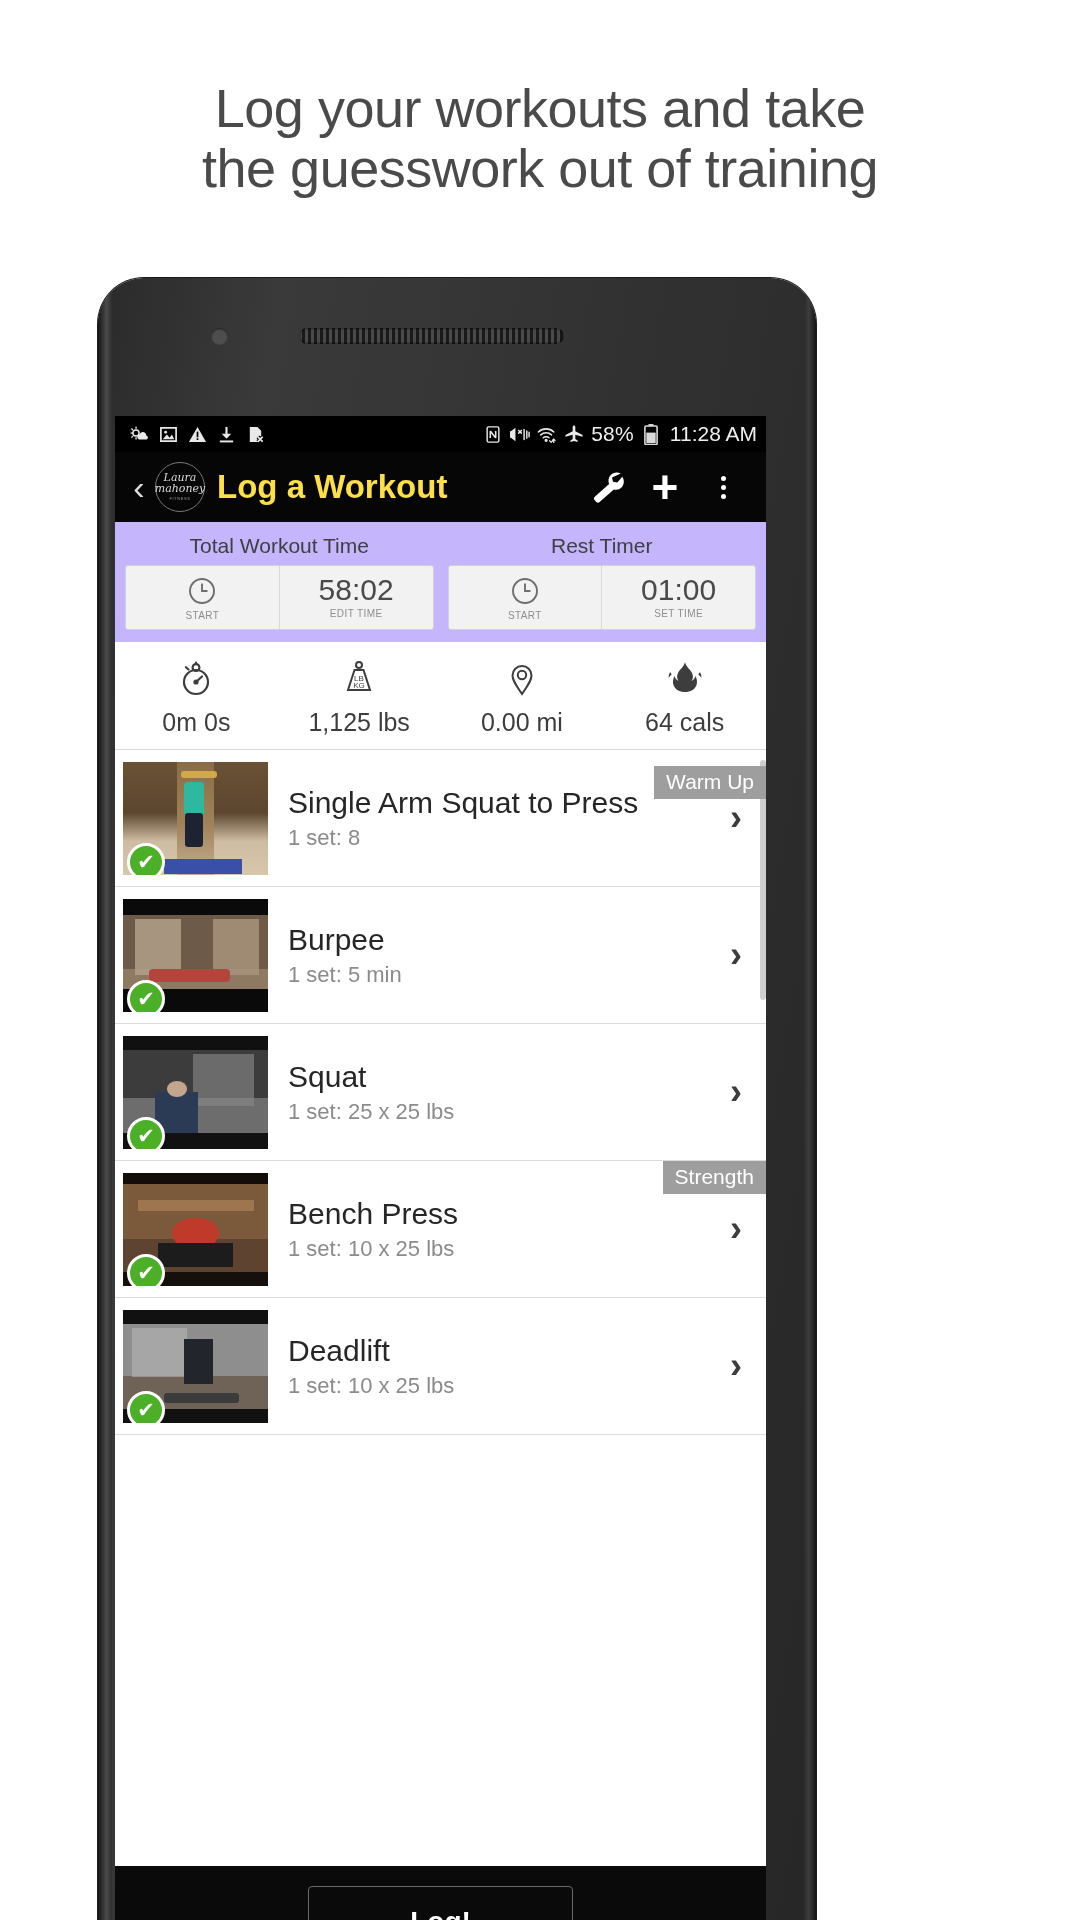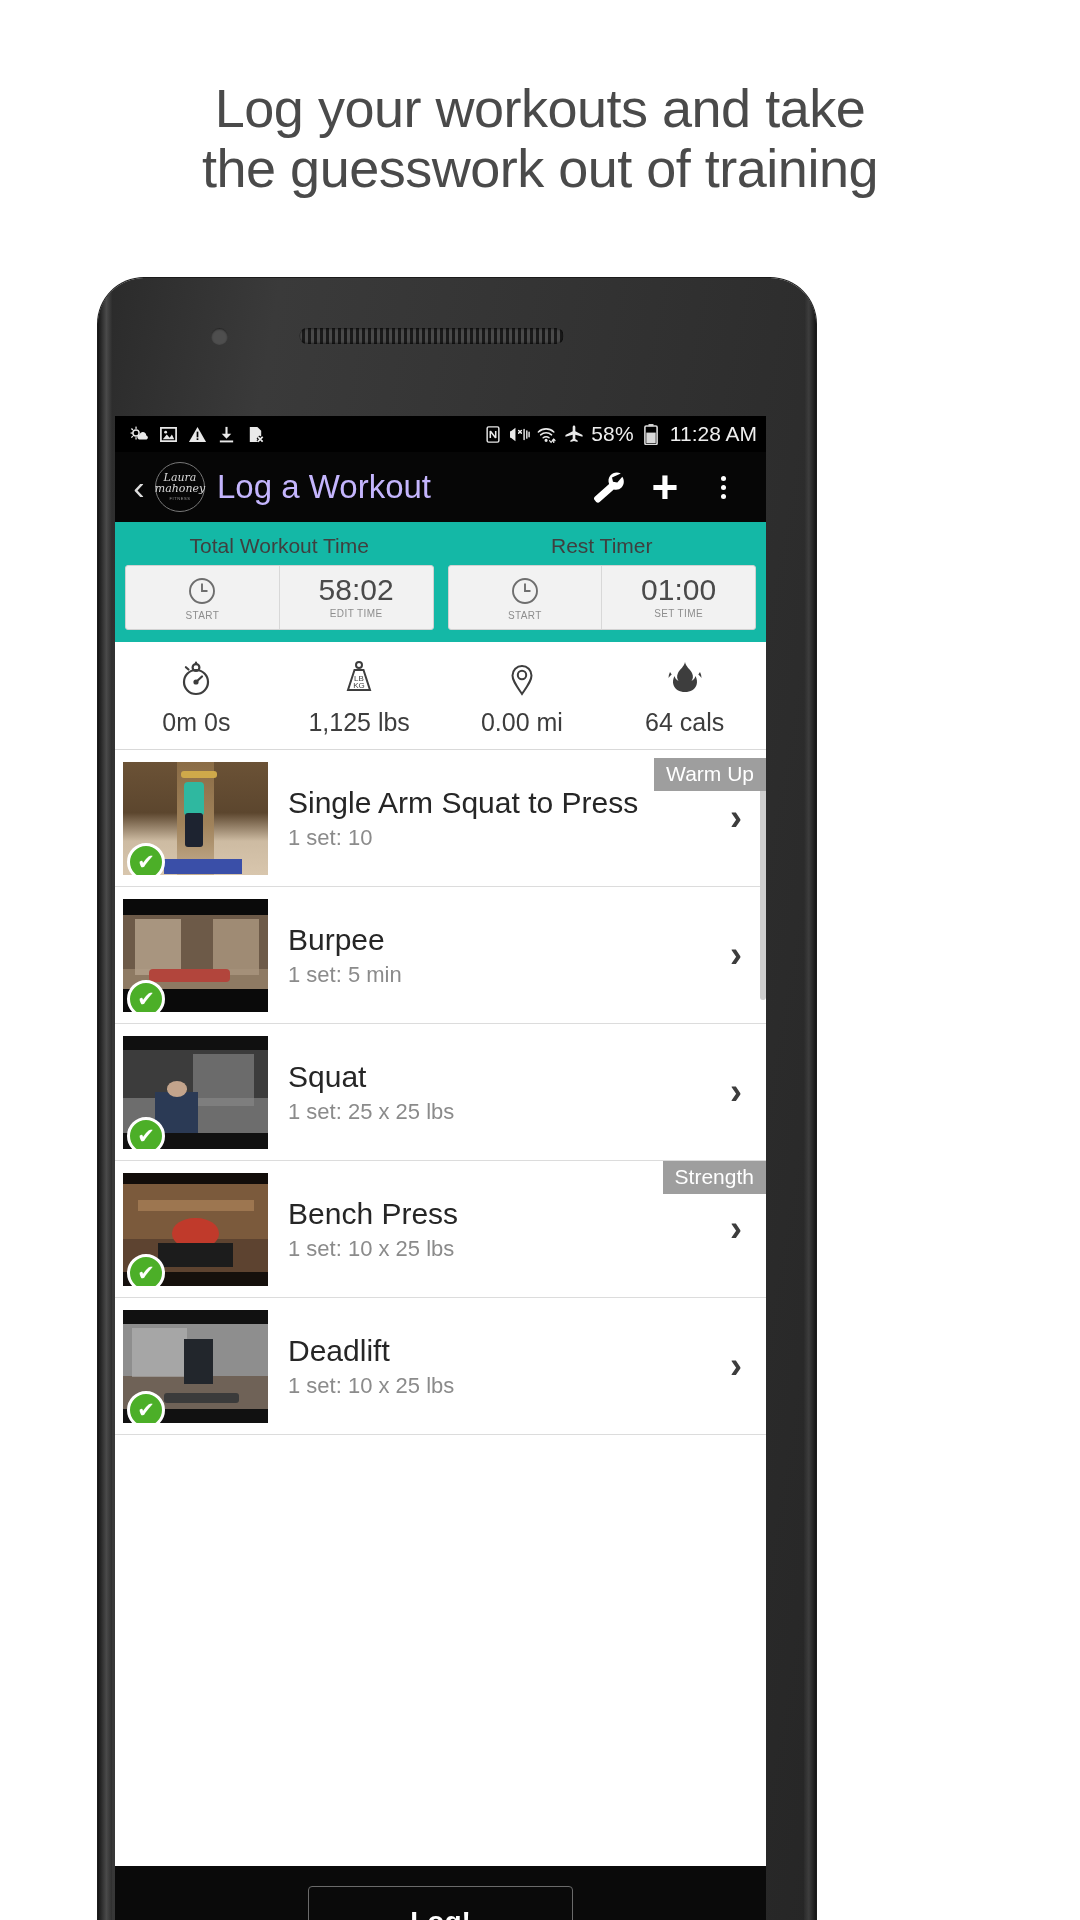--- a/index.html
+++ b/index.html
@@ -78,28 +78,28 @@
   }
   .back-chev { width:28px; color:#dcdcdc; font-size:34px; line-height:1; text-align:center; font-weight:300; }
   .logo {
     width:50px; height:50px; border-radius:50%; border:1.5px solid #777;
     display:flex; flex-direction:column; align-items:center; justify-content:center;
     color:#dadada; margin-left:2px; margin-right:12px; flex:0 0 auto;
   }
   .logo .l-a { font-family:"DejaVu Serif", serif; font-style:italic; font-size:11px; line-height:10px; }
   .logo .l-b { font-family:"DejaVu Serif", serif; font-style:italic; font-size:11px; line-height:11px; }
   .logo .l-c { font-size:4px; letter-spacing:.6px; opacity:.65; margin-top:2px; }
-  .appbar-title { color:#c4b5fd; font-size:33px; font-weight:400; flex:1 1 auto; }
+  .appbar-title { color:#fde047; font-size:33px; font-weight:700; flex:1 1 auto; }
   .ab-ico { width:58px; display:flex; align-items:center; justify-content:center; color:#fff; }
   .ab-ico.plus { font-size:46px; font-weight:700; line-height:1; }
   .dots { display:flex; flex-direction:column; gap:4px; align-items:center; }
   .dots i { width:5px; height:5px; border-radius:50%; background:#fff; display:block; }
 
   
-  .timers { background:#14b8a6; padding:6px 10px 12px; display:flex; gap:14px; }
+  .timers { background:#c4b5fd; padding:6px 10px 12px; display:flex; gap:14px; }
   .timer-col { flex:1 1 0; }
   .timer-label { text-align:center; font-size:21px; color:#3f3f3f; padding:6px 0 7px; }
   .timer-box { display:flex; background:#f2f2f2; border:1px solid #d2d2d2; border-radius:3px; overflow:hidden; }
   .timer-cell { flex:1 1 0; padding:9px 0 8px; text-align:center; }
   .timer-cell + .timer-cell { border-left:1px solid #d8d8d8; }
   .timer-cell .big { font-size:30px; color:#4a4a4a; line-height:30px; }
   .timer-cell .sub { font-size:10px; color:#8d8d8d; letter-spacing:.4px; margin-top:3px; }
   .clock-ico { display:block; margin:0 auto; }
 
   
@@ -342,35 +342,35 @@
               <path d="M8 16c-1 2-1.5 4-1.5 6 1 -1.5 2-2.8 3.2-3.6z"></path>
               <path d="M38 16c1 2 1.5 4 1.5 6-1-1.5-2-2.8-3.2-3.6z"></path>
             </svg>
           </div>
           <div class="sv">64 cals</div>
         </div>
       </div>
 
       <div class="list">
 
-        <div class="badge" style="top:8px;">Warm Up</div>
+        <div class="badge" style="top:16px;">Warm Up</div>
         <div class="row">
           <div class="thumb">
             <div class="img" style="background:
                  linear-gradient(180deg,#6b5236 0%,#5c462e 45%,#cdbba2 70%,#d8c6ad 100%);"></div>
             <div class="img" style="left:37%;right:37%;background:linear-gradient(180deg,#8a6c46,#a0825a 55%,#c4ae90);"></div>
             <div class="img" style="left:42%;right:44%;top:18%;height:30%;background:#2fb8a0;border-radius:4px;"></div>
             <div class="img" style="left:43%;right:45%;top:46%;height:30%;background:#1d2330;border-radius:3px;"></div>
             <div class="img" style="left:40%;right:35%;top:8%;height:7%;background:#cfa94a;border-radius:3px;"></div>
             <div class="img" style="left:28%;right:18%;top:86%;height:14%;background:#3a4fa8;"></div>
             <div class="check">✔</div>
           </div>
           <div class="row-txt">
             <div class="ex-name">Single Arm Squat to Press</div>
-            <div class="ex-sets">1 set: 10</div>
+            <div class="ex-sets">1 set: 8</div>
           </div>
           <div class="chev">›</div>
         </div>
 
         <div class="row">
           <div class="thumb">
             <div class="img" style="background:linear-gradient(180deg,#0a0a0a 0 14%,#6d5a48 14% 62%,#8e7a63 62% 80%,#0a0a0a 80% 100%);"></div>
             <div class="img" style="left:8%;right:60%;top:18%;height:50%;background:#b3a08a;opacity:.85;"></div>
             <div class="img" style="left:62%;right:6%;top:18%;height:50%;background:#a8947c;opacity:.85;"></div>
             <div class="img" style="left:18%;right:26%;top:62%;height:12%;background:#b2453c;border-radius:4px;"></div>

